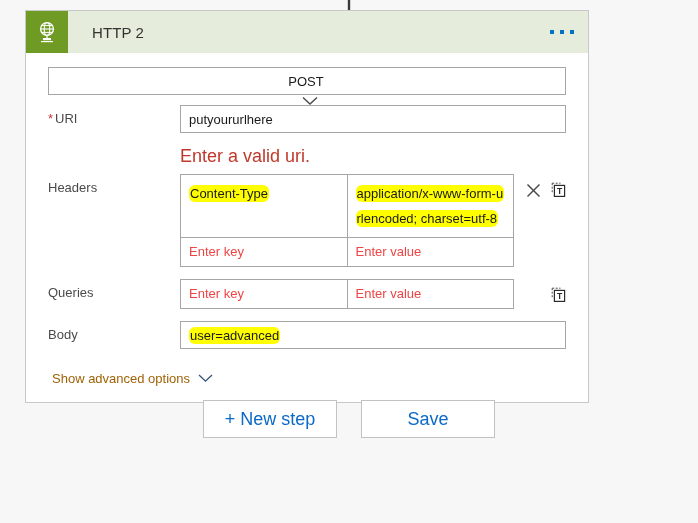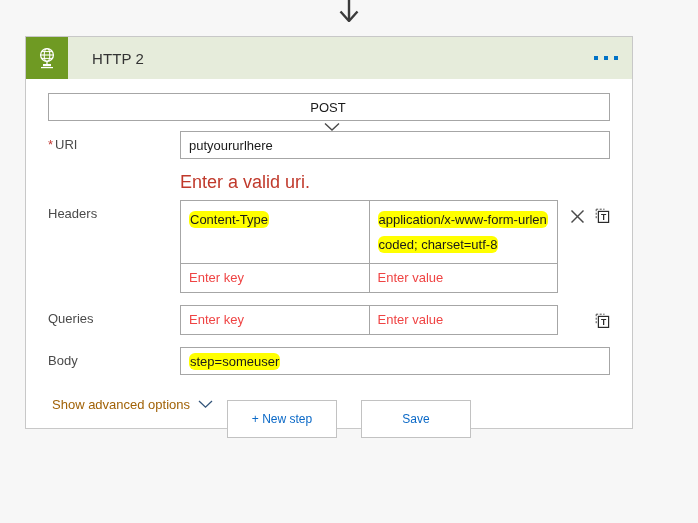--- a/index.html
+++ b/index.html
@@ -24,22 +24,22 @@
     top: 0;
     width: 698px;
     height: 22px;
   }
   .connector svg { display: block; margin: 0 auto; }
 
   
   .card {
     position: absolute;
     left: 25px;
-    top: 36px;
-    width: 608px;
+    top: 10px;
+    width: 564px;
     background: #ffffff;
     border: 1px solid #c8c8c8;
     box-sizing: border-box;
   }
 
   .card-header {
     height: 42px;
     background: #e6ecdb;
     display: flex;
     align-items: center;
@@ -201,26 +201,26 @@
   .button-bar {
     position: absolute;
     left: 0;
     top: 400px;
     width: 698px;
     display: flex;
     justify-content: center;
     gap: 24px;
   }
   .btn {
-    width: 110px;
+    width: 134px;
     height: 38px;
     border: 1px solid #c2c2c2;
     background: #ffffff;
     color: #0b69c7;
-    font-size: 12px;
+    font-size: 18px;
     font-family: "Liberation Sans", sans-serif;
     display: flex;
     align-items: center;
     justify-content: center;
     cursor: pointer;
     box-sizing: border-box;
   }
 </style>
 </head>
 <body>
@@ -349,21 +349,21 @@
             </svg>
           </span>
         </div>
       </div>
     </div>
 
     <div class="row" style="margin-bottom:4px;">
       <div class="row-label">Body</div>
       <div class="row-field">
         <div class="textbox">
-          <span class="hl">step=someuser</span>
+          <span class="hl">user=advanced</span>
         </div>
       </div>
     </div>
 
   </div>
 
   <div class="advanced">
     <span>Show advanced options</span>
     <span>
       <svg width="15" height="9" viewBox="0 0 15 9">

